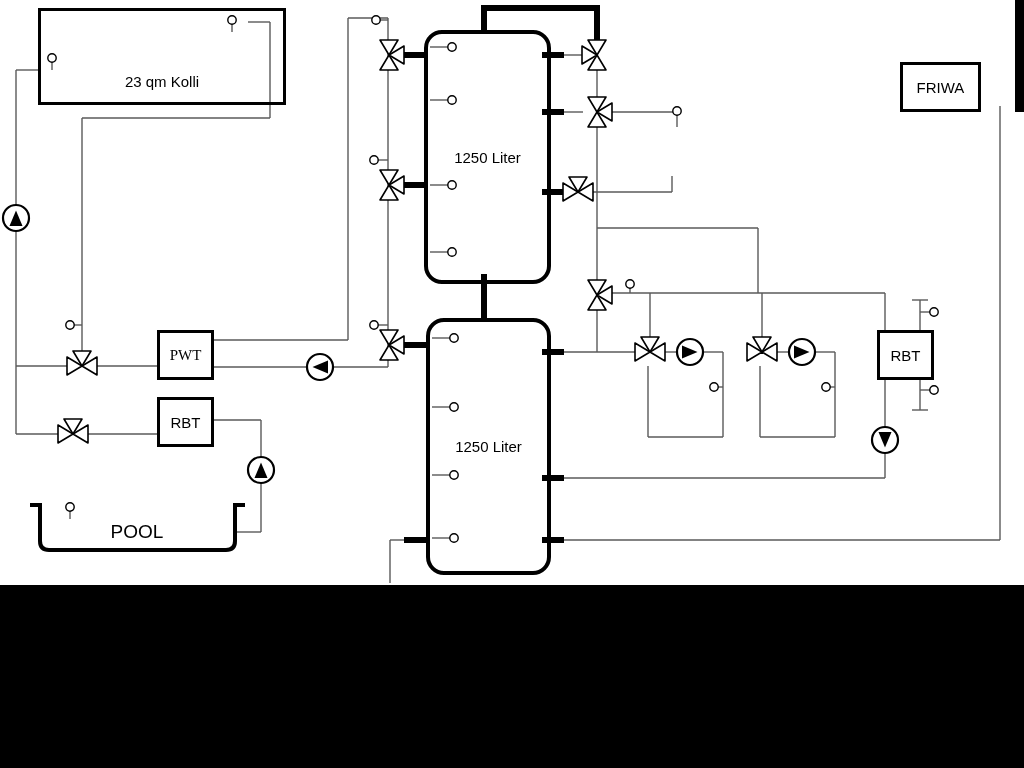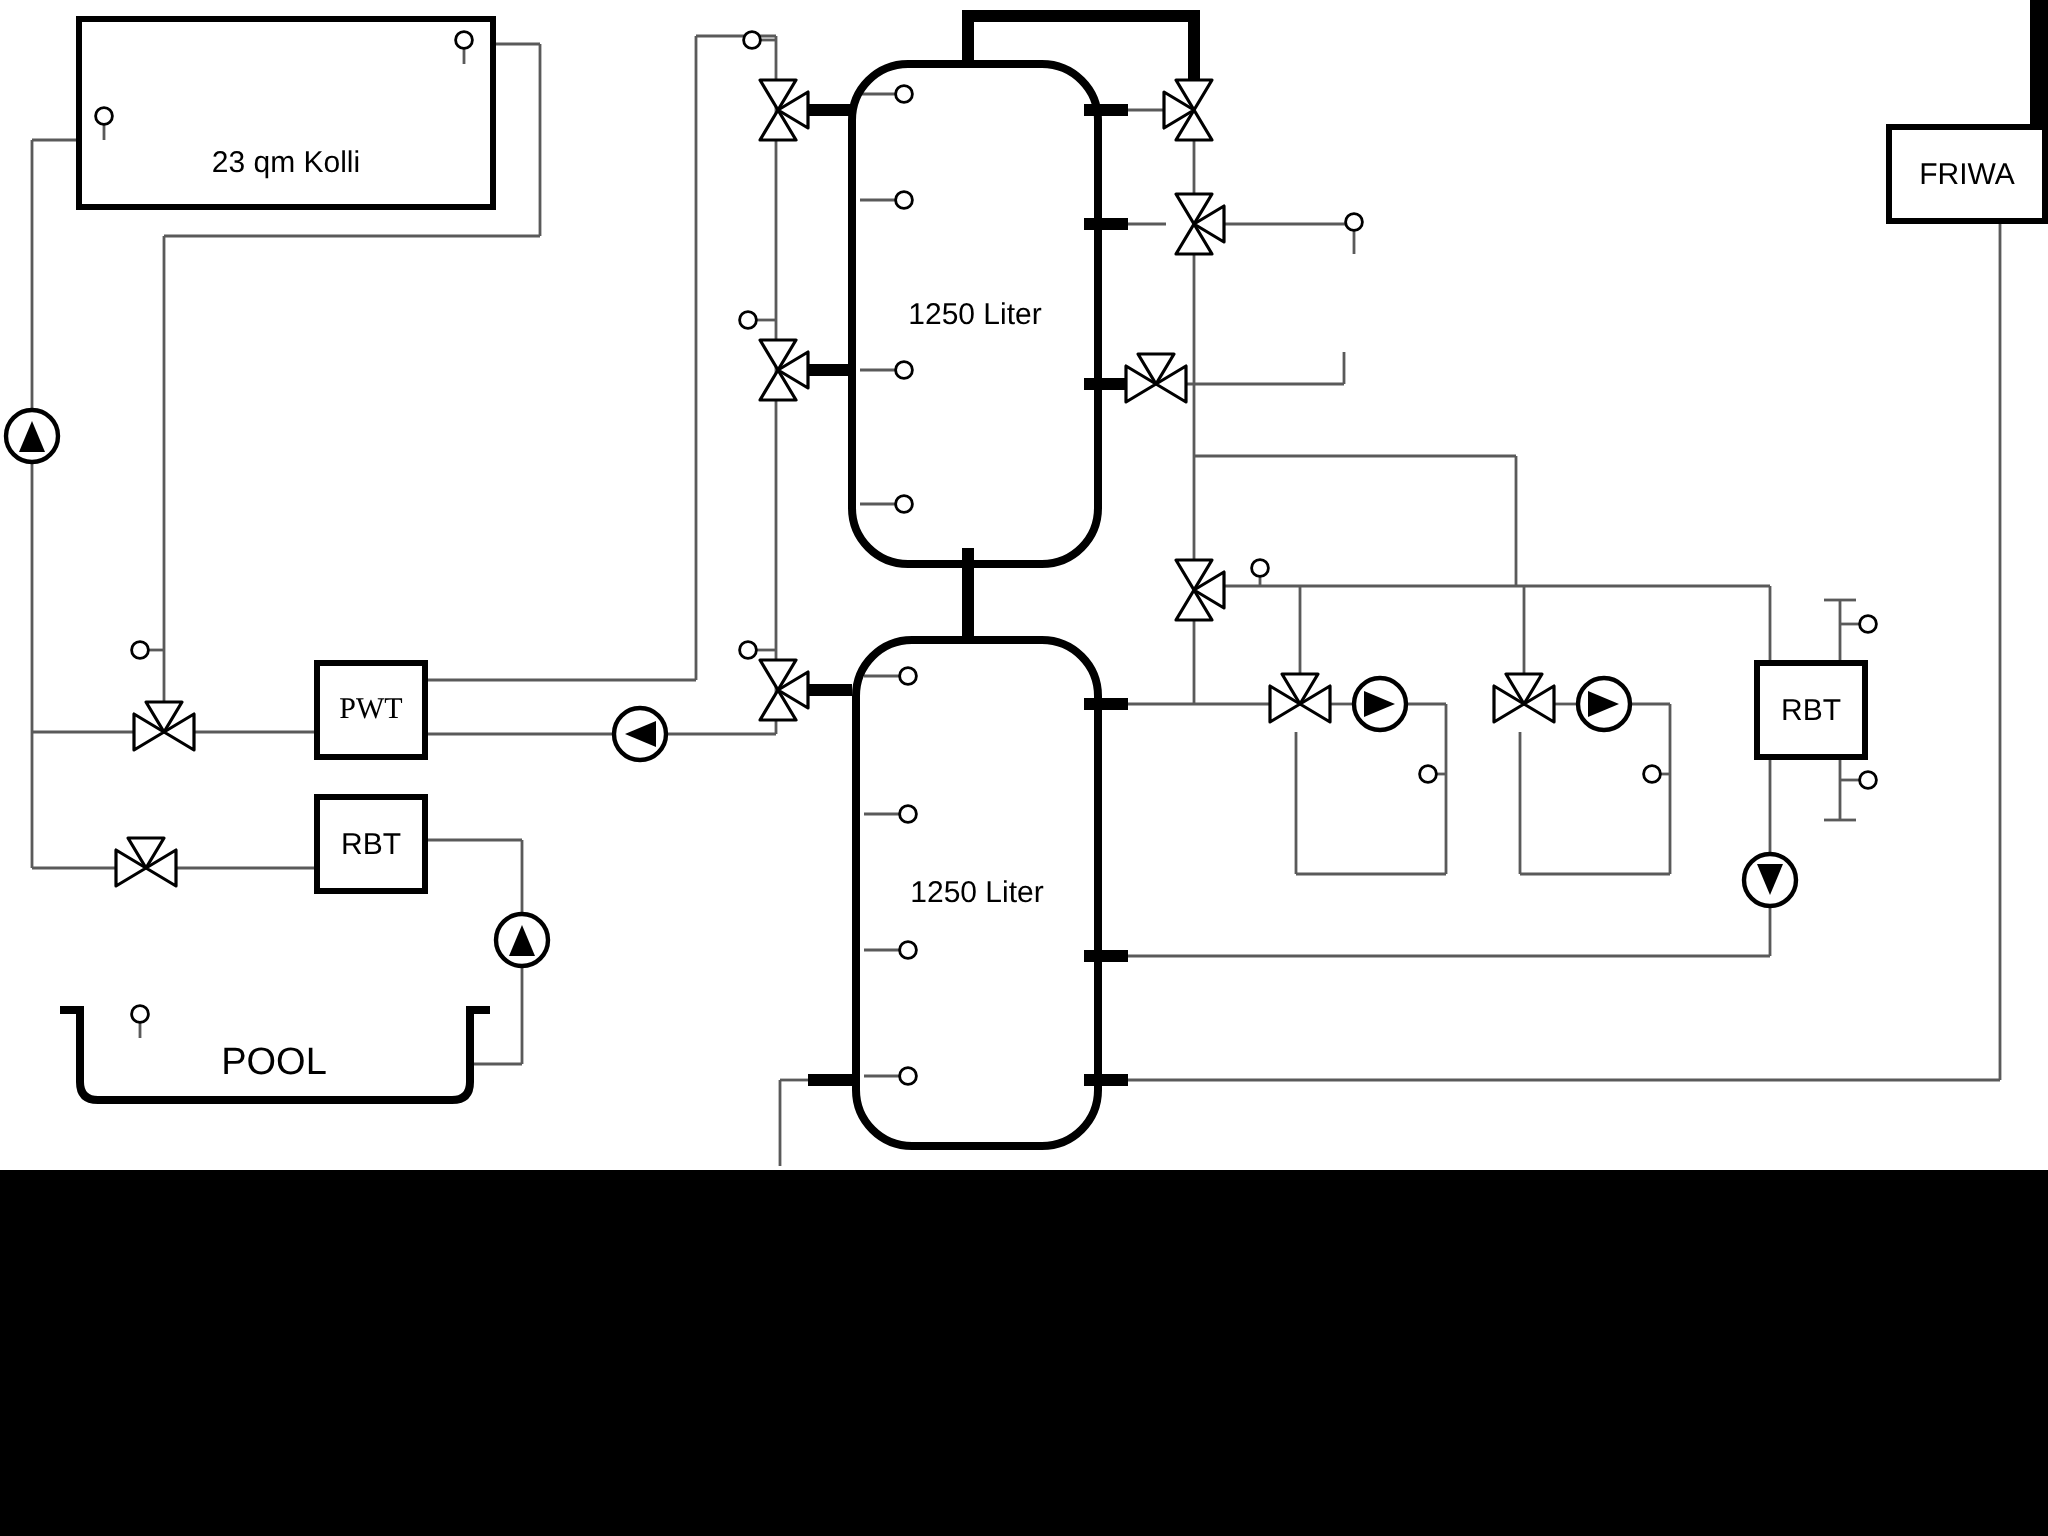--- a/index.html
+++ b/index.html
@@ -2,21 +2,21 @@
 <html><head>
 <meta charset="utf-8">
 <style>
   html,body{margin:0;padding:0;background:#000;}
   #stage{position:relative;width:1024px;height:768px;background:#ffffff;overflow:hidden;
          font-family:"Liberation Sans", sans-serif;color:#000;}
   #pipes{position:absolute;left:0;top:0;z-index:1;}
   .box{position:absolute;z-index:2;border:3px solid #000;background:transparent;
        display:flex;align-items:center;justify-content:center;font-size:15px;}
   .box.solid{background:#fff;}
-  .tank{border-width:4px;border-radius:30px;justify-content:center;}
+  .tank{border-width:4px;border-radius:18px;justify-content:center;}
   .lbl{position:absolute;z-index:3;font-size:19px;text-align:center;}
   #band{position:absolute;left:0;top:585px;width:1024px;height:183px;background:#000;z-index:5;}
   .p{stroke:#5a5a5a;stroke-width:1.4;fill:none;}
   .t{stroke:#000;stroke-width:6;fill:none;}
   .sens{fill:#fff;stroke:#000;stroke-width:1.4;}
 </style>
 </head>
 <body>
 
 <div id="stage">
@@ -209,34 +209,34 @@
       <circle class="sens" cx="70" cy="507" r="4.2"></circle>
       <circle class="sens" cx="677" cy="111" r="4.2"></circle>
       <circle class="sens" cx="630" cy="284" r="4.2"></circle>
       <circle class="sens" cx="714" cy="387" r="4.2"></circle>
       <circle class="sens" cx="826" cy="387" r="4.2"></circle>
       <circle class="sens" cx="934" cy="312" r="4.2"></circle>
       <circle class="sens" cx="934" cy="390" r="4.2"></circle>
     </g>
   </svg>
 
-  <div class="box" style="left:38px;top:8px;width:210px;height:97px;align-items:flex-end;padding-bottom:12px;box-sizing:border-box;">
+  <div class="box" style="left:38px;top:8px;width:248px;height:97px;align-items:flex-end;padding-bottom:12px;box-sizing:border-box;">
     <span>23 qm Kolli</span>
   </div>
 
   <div class="box tank" style="left:424px;top:30px;width:119px;height:246px;">
     <span>1250 Liter</span>
   </div>
 
   <div class="box tank" style="left:426px;top:318px;width:117px;height:249px;">
     <span>1250 Liter</span>
   </div>
 
 
-  <div class="box solid" style="left:943px;top:62px;width:75px;height:44px;">
+  <div class="box solid" style="left:900px;top:62px;width:75px;height:44px;">
     <span>FRIWA</span>
   </div>
 
   <div class="box solid" style="left:157px;top:330px;width:51px;height:44px;font-family:Liberation Serif, serif;">
     <span>PWT</span>
   </div>
 
   <div class="box solid" style="left:157px;top:397px;width:51px;height:44px;">
     <span>RBT</span>
   </div>

